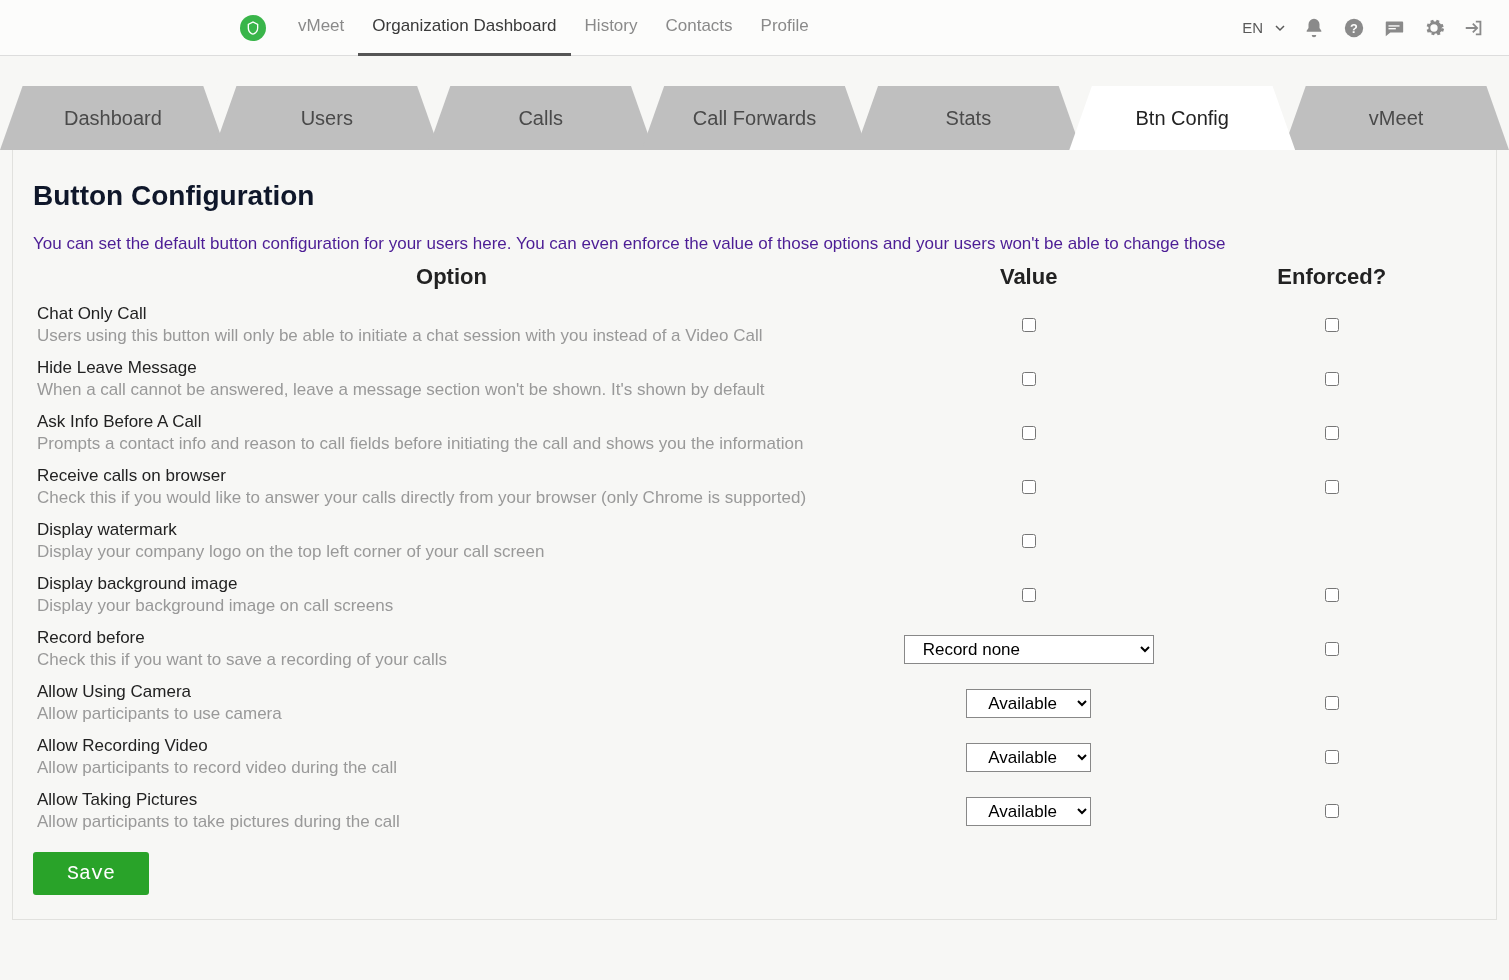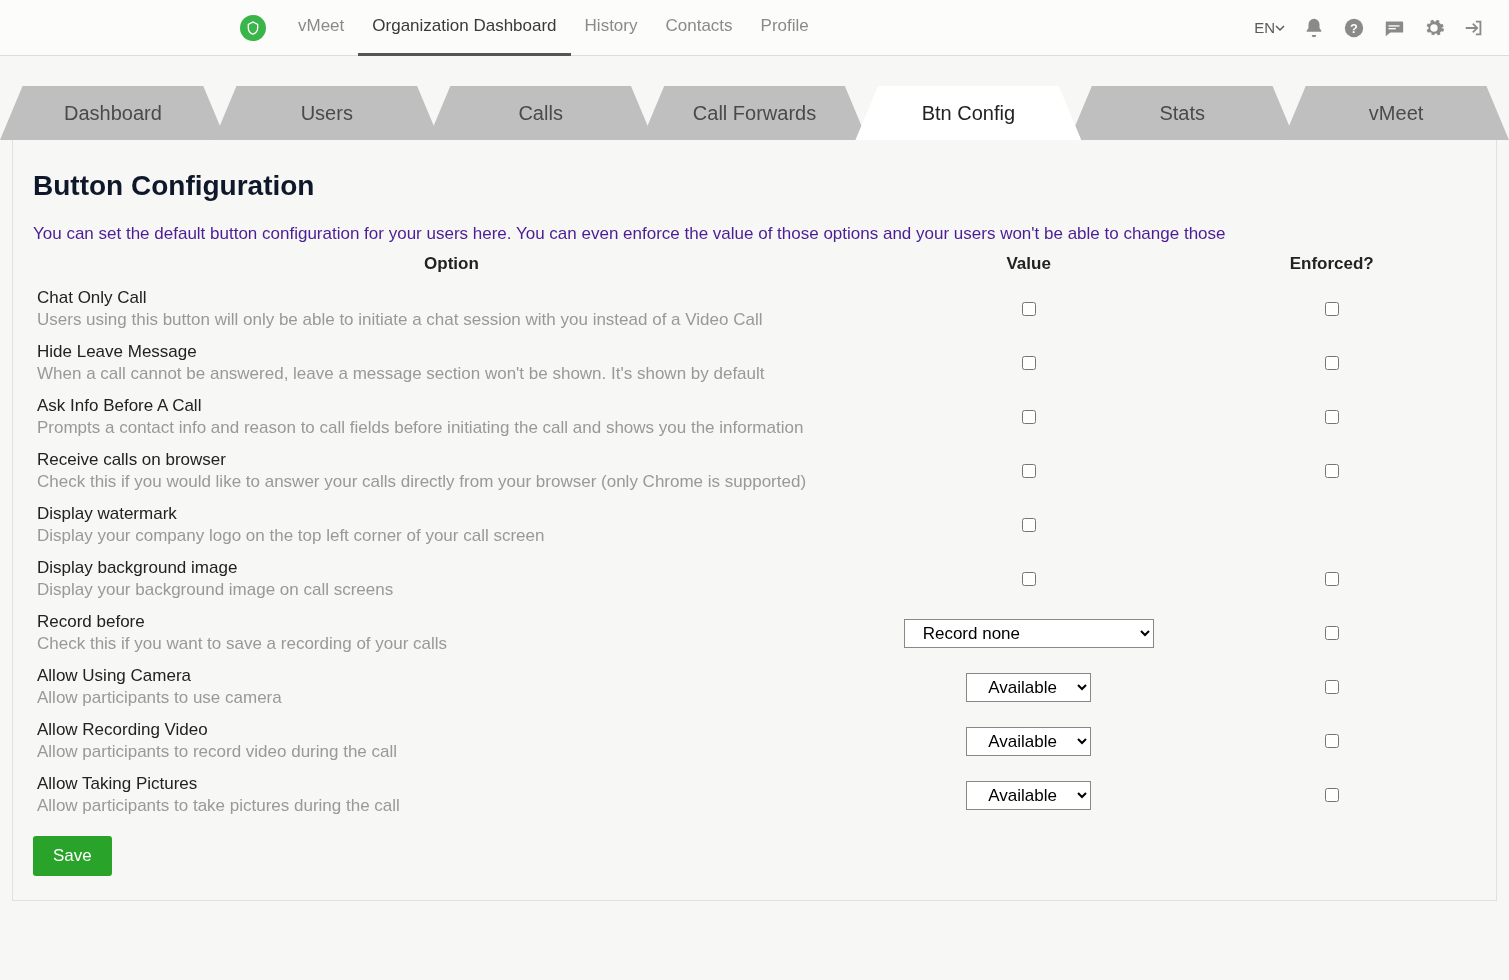--- a/index.html
+++ b/index.html
@@ -63,21 +63,21 @@
   .top-right {
     margin-left: auto;
     display: flex;
     align-items: center;
     gap: 18px;
     color: #8a8a8a;
   }
   .lang {
     display: flex;
     align-items: center;
-    gap: 0;
+    gap: 12px;
     cursor: pointer;
     color: #5a5a5a;
     font-size: 15px;
   }
   .icon {
     width: 22px;
     height: 22px;
     display: inline-flex;
     align-items: center;
     justify-content: center;
@@ -89,21 +89,21 @@
   
   .tabs-wrap {
     padding: 30px 6px 0 6px;
   }
   .tabs {
     display: flex;
     gap: 0;
   }
   .tab {
     flex: 1;
-    height: 54px;
+    height: 64px;
     background: #bfbfbf;
     color: #4a4a4a;
     font-size: 20px;
     display: flex;
     align-items: center;
     justify-content: center;
     cursor: pointer;
     position: relative;
     clip-path: polygon(10% 0, 90% 0, 100% 100%, 0 100%);
     margin: 0 -6px;
@@ -131,21 +131,21 @@
   .intro {
     font-size: 17px;
     color: #4c1d95;
     margin-bottom: 4px;
   }
   table.cfg {
     width: 100%;
     border-collapse: collapse;
   }
   table.cfg th {
-    font-size: 17px;
+    font-size: 22px;
     font-weight: 700;
     color: #222;
     padding: 6px 4px 8px 4px;
     text-align: center;
   }
   table.cfg th.option-head { width: 58%; }
   table.cfg th.value-head { width: 22%; }
   table.cfg th.enforced-head { width: 20%; }
   table.cfg td {
     padding: 6px 4px;
@@ -173,24 +173,25 @@
     background: #fff;
     cursor: pointer;
   }
   select.wide { width: 250px; }
   select.narrow { width: 125px; text-align: center; }
   .save-btn {
     margin-top: 14px;
     background: #29a329;
     color: #fff;
     border: none;
-    font-size: 17px;
-    padding: 10px 20px;
+    font-size: 20px;
+    padding: 10px 34px;
     border-radius: 3px;
     cursor: pointer;
+    font-family: Liberation Mono, monospace;
   }
 </style>
 </head>
 <body>
 
 <div class="topbar">
   <div class="topbar-inner">
     <div class="logo">
       <svg viewBox="0 0 24 24">
           <path fill="#fff" d="M12 2L4 6v6c0 5 3.4 9.3 8 10 4.6-.7 8-5 8-10V6l-8-4zm0 2.2l6 3v4.8c0 4-2.6 7.5-6 8.2-3.4-.7-6-4.2-6-8.2V7.2l6-3z"></path>
@@ -241,22 +242,22 @@
     </div>
   </div>
 </div>
 
 <div class="tabs-wrap">
   <div class="tabs" id="tabs">
       <div class="tab">Dashboard</div>
       <div class="tab">Users</div>
       <div class="tab">Calls</div>
       <div class="tab">Call Forwards</div>
+      <div class="tab">Stats</div>
       <div class="tab active">Btn Config</div>
-      <div class="tab">Stats</div>
       <div class="tab">vMeet</div>
     </div>
 
   <div class="panel">
     <h1>Button Configuration</h1>
     <div class="intro">You can set the default button configuration for your users here. You can even enforce the value of those options and your users won't be able to change those</div>
 
     <table class="cfg">
       <thead>
         <tr>

